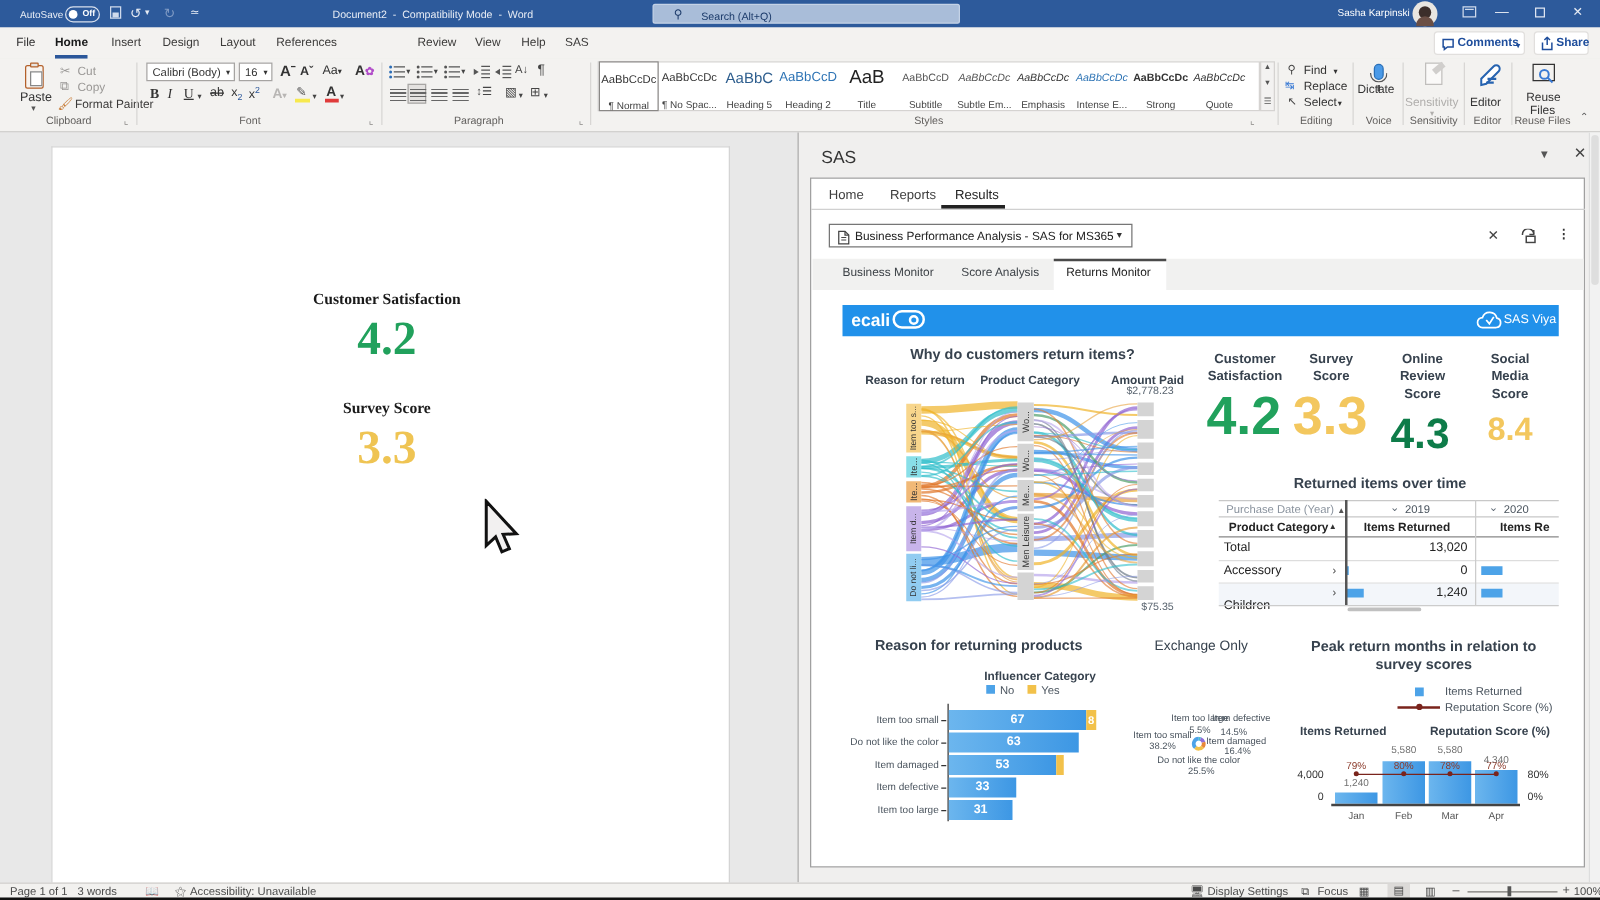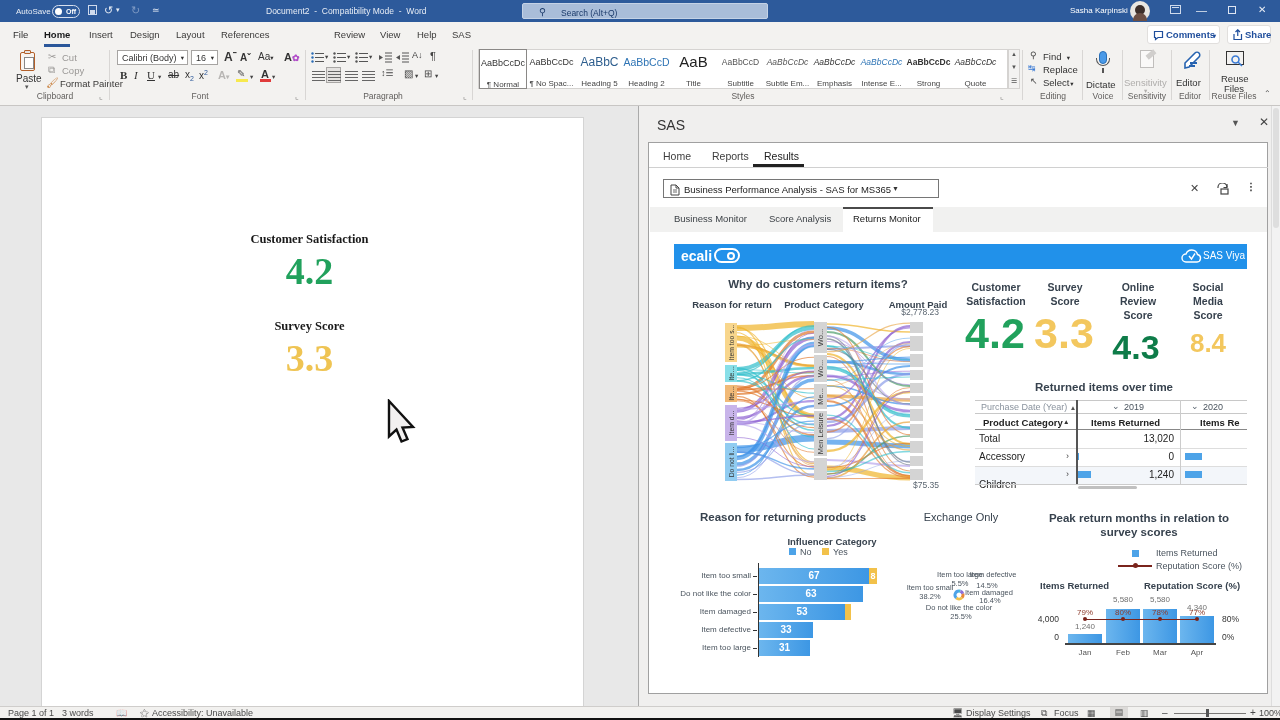--- a/index.html
+++ b/index.html
@@ -246,21 +246,21 @@
     <span class="ricon" style="left:1028px;top:16px;font-size:9px;color:#3a7ad4;">↹</span>
       <span class="ricon" style="left:1043px;top:17px;font-size:9.5px;color:#333;">Replace</span>
     <span class="ricon" style="left:1030px;top:29px;font-size:9px;color:#444;">↖</span>
       <span class="ricon" style="left:1043px;top:30px;font-size:9.5px;color:#333;">Select <span style="font-size:6.5px;">▾</span></span>
     <span class="glabel" style="left:1028px;width:50px;">Editing</span>
     <div class="gsep" style="left:1082px;"></div>
 
     <div class="abs" style="left:1099px;top:4px;width:8px;height:13px;border-radius:4px;background:#4a9ae8;border:1px solid #2a70b8;"></div>
     <div class="abs" style="left:1096px;top:11px;width:14px;height:8px;border:1.5px solid #555;border-top:none;border-radius:0 0 8px 8px;"></div>
     <div class="abs" style="left:1102px;top:21px;width:1.5px;height:5px;background:#555;"></div>
-    <span class="ricon" style="left:1086px;top:32px;font-size:9.5px;color:#333;">Dictate</span>
+    <span class="ricon" style="left:1086px;top:19px;font-size:9.5px;color:#333;">Dictate</span>
     <span class="glabel" style="left:1078px;width:50px;">Voice</span>
     <div class="gsep" style="left:1122px;"></div>
 
     <div class="abs" style="left:1140px;top:3px;width:14px;height:18px;border:1.5px solid #c0bebc;background:#faf9f8;"></div>
     <div class="abs" style="left:1146px;top:5px;width:10px;height:5px;background:#d0cecc;transform:rotate(-40deg);"></div>
     <span class="ricon" style="left:1124px;top:30px;font-size:9.5px;color:#b0aeac;">Sensitivity</span>
     <span class="ricon" style="left:1144px;top:40px;font-size:6.5px;color:#b0aeac;">▾</span>
     <span class="glabel" style="left:1122px;width:50px;">Sensitivity</span>
     <div class="gsep" style="left:1171px;"></div>
 
@@ -298,21 +298,21 @@
     <span class="abs" style="left:592px;top:12px;font-size:9px;color:#555;">▼</span>
     <span class="abs" style="left:620px;top:9px;font-size:12px;color:#444;">✕</span>
     <div id="sascard">
 
       <span class="abs" style="left:14px;top:7px;font-size:10.5px;color:#3d3d3d;">Home</span>
       <span class="abs" style="left:63px;top:7px;font-size:10.5px;color:#3d3d3d;">Reports</span>
       <span class="abs" style="left:115px;top:7px;font-size:10.5px;color:#222;">Results</span>
       <div class="abs" style="left:104px;top:21px;width:51px;height:3px;background:#222;"></div>
       <div class="abs" style="left:0;top:24px;width:619px;height:1px;background:#d0d0d0;"></div>
 
-      <div class="abs" style="left:14px;top:36px;width:276px;height:19px;border:1px solid #767676;background:#fff;">
+      <div class="abs" style="left:14px;top:36px;width:243px;height:19px;border:1px solid #767676;background:#fff;">
         <svg class="abs" style="left:6px;top:3.5px;" width="10" height="12" viewBox="0 0 10 12">
             <path d="M1 1 L6 1 L9 4 L9 11 L1 11 Z" fill="#fff" stroke="#444" stroke-width="1"></path>
             <path d="M6 1 L6 4 L9 4" fill="none" stroke="#444" stroke-width="1"></path>
             <path d="M3 6 L7 6 M3 8 L7 8" stroke="#444" stroke-width="0.8"></path>
           </svg>
         <span class="abs" style="left:20px;top:4px;font-size:9.5px;color:#222;">Business Performance Analysis - SAS for MS365</span>
         <span class="abs" style="left:228px;top:5px;font-size:7px;color:#333;">▼</span>
       </div>
       <span class="abs" style="left:541px;top:39px;font-size:11px;color:#444;">✕</span>
       <svg class="abs" style="left:567px;top:40px;" width="14" height="12" viewBox="0 0 14 12">

